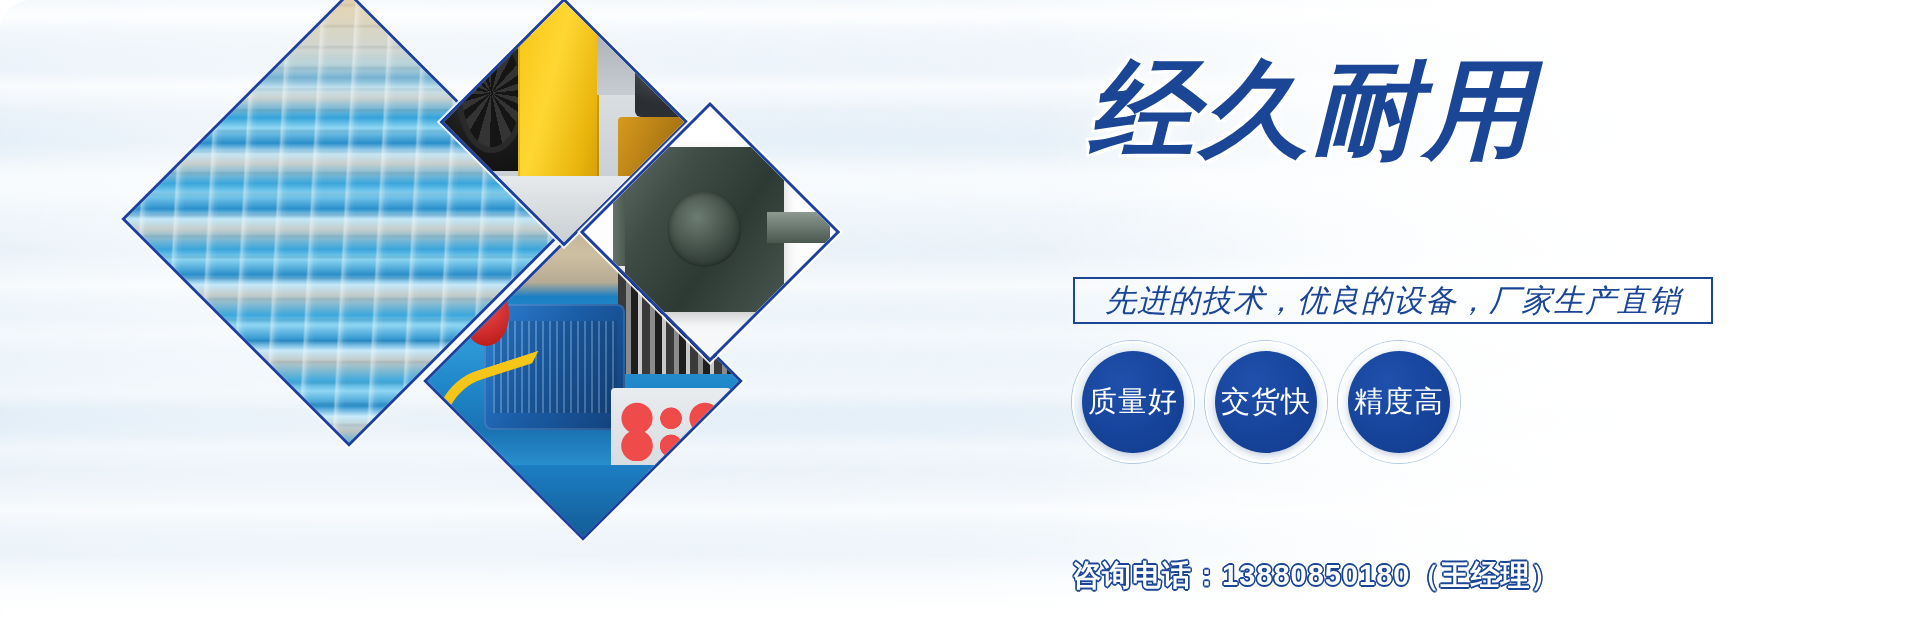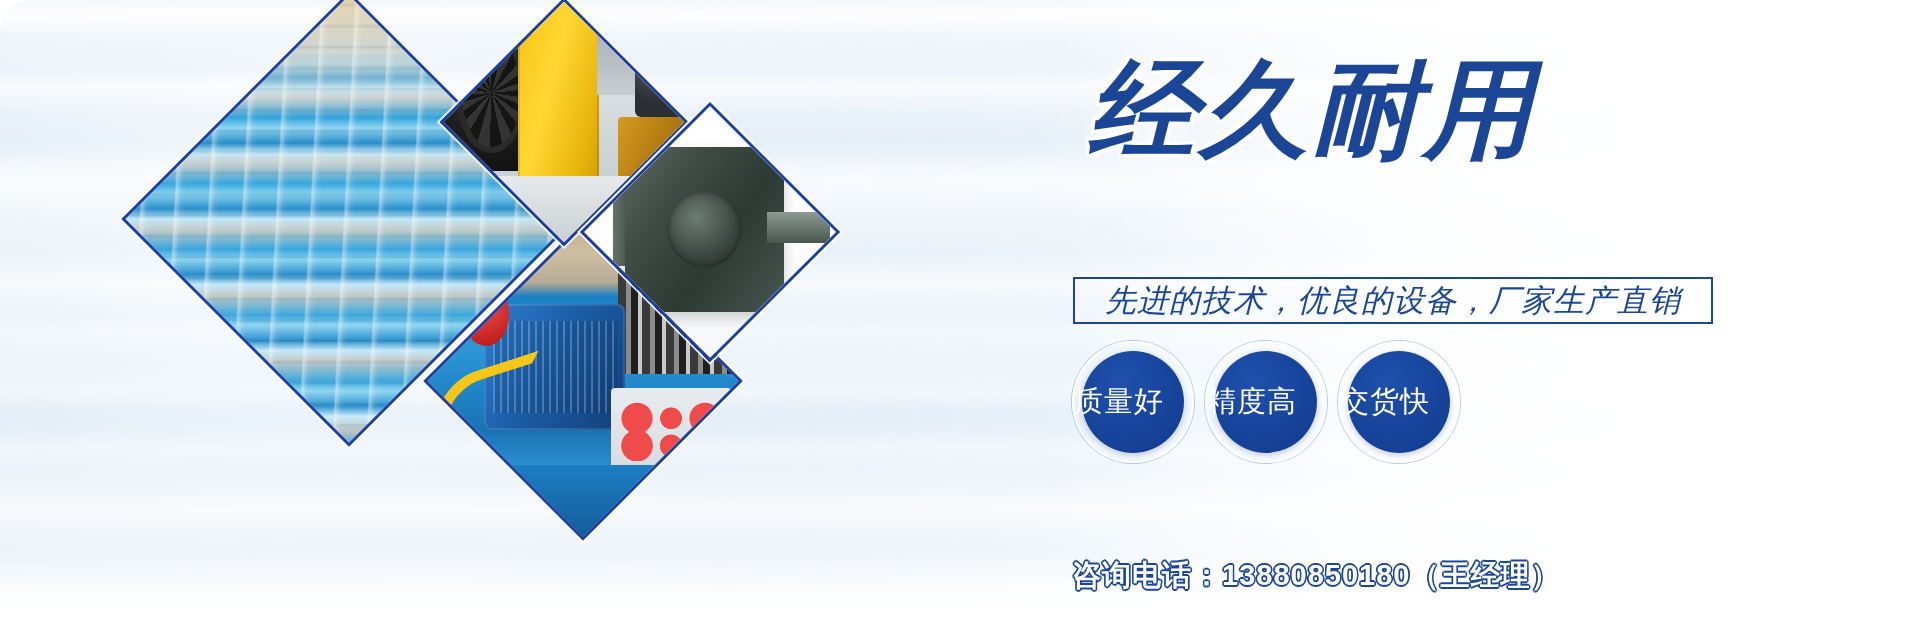--- a/index.html
+++ b/index.html
@@ -332,21 +332,21 @@
   }
   .circle {
     position: relative;
     width: 122px;
     height: 122px;
     border-radius: 50%;
     border: 2px solid rgba(255,255,255,0.9);
     box-shadow: 0 0 0 1px rgba(120,160,205,0.55);
     display: flex;
     align-items: center;
-    justify-content: flex-start;
+    justify-content: center;
     box-sizing: border-box;
   }
   .circle .disc {
     position: absolute;
     left: 8px; top: 8px; right: 8px; bottom: 8px;
     border-radius: 50%;
     background: radial-gradient(circle at 38% 30%, #1f50ac 0%, #17449b 55%, #103a8c 100%);
     box-shadow: 0 2px 6px rgba(20,50,110,0.25);
   }
   .circle .clabel {
@@ -436,23 +436,23 @@
     <span class="subtitle-text">先进的技术，优良的设备，厂家生产直销</span>
   </div>
 
   <div class="circles">
     <div class="circle">
       <div class="disc"></div>
       <span class="clabel">质量好</span>
     </div>
     <div class="circle">
       <div class="disc"></div>
-      <span class="clabel">精度高</span>
+      <span class="clabel">交货快</span>
     </div>
     <div class="circle">
       <div class="disc"></div>
-      <span class="clabel">交货快</span>
+      <span class="clabel">精度高</span>
     </div>
   </div>
 
   <div class="phone">咨询电话：13880850180（王经理）</div>
 
 </div>
 
 </body></html>

